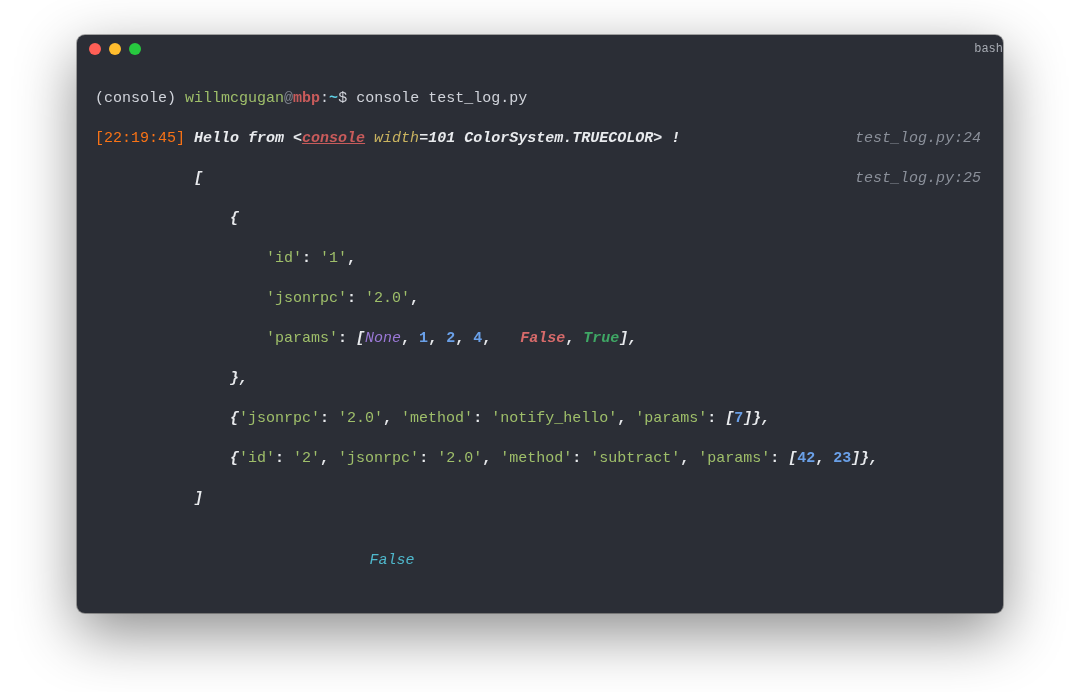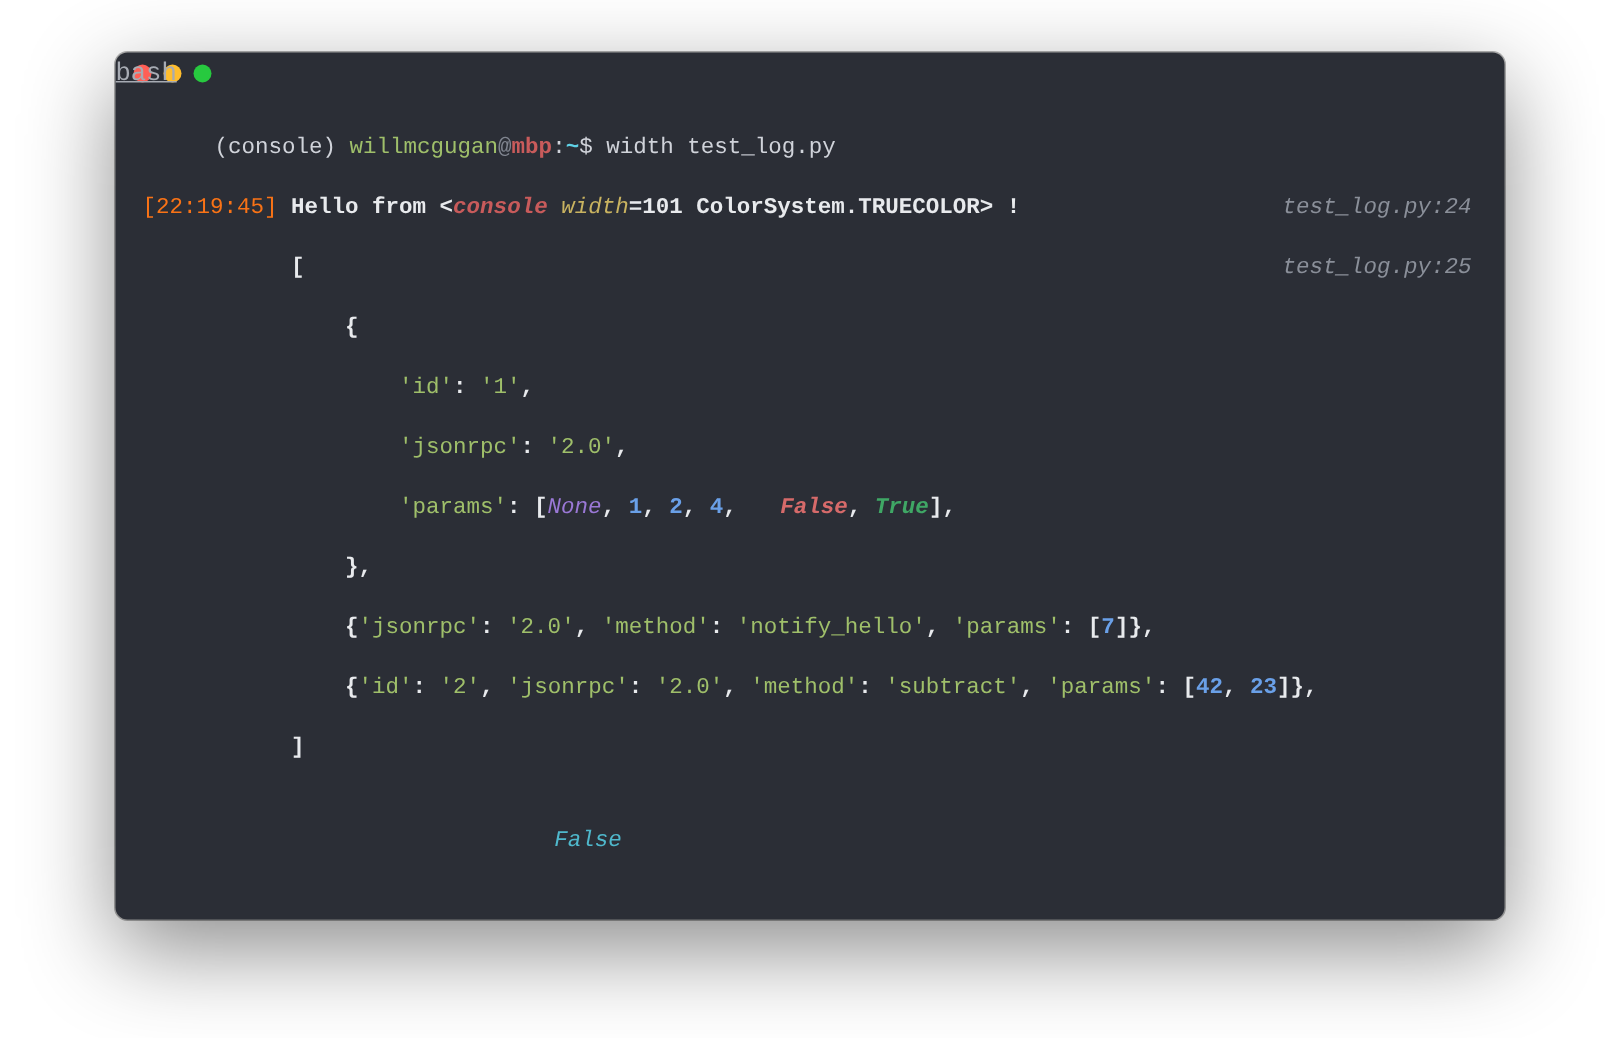--- a/index.html
+++ b/index.html
@@ -27,56 +27,56 @@
     position: relative;
   }
   .traffic {
     display: flex; gap: 8px;
   }
   .dot { width: 12px; height: 12px; border-radius: 50%; }
   .dot.red { background: #ff5f56; }
   .dot.yellow { background: #ffbd2e; }
   .dot.green { background: #27c93f; }
   .title-center {
-    position: absolute; left:0; right:0; text-align:left;
-    color: #a7abb3; font-size: 17px; text-decoration: underline;
+    position: absolute; left:0; right:0; text-align:right;
+    color: #a7abb3; font-size: 12px;
   }
   .term-body {
     padding: 6px 18px 18px 18px;
     white-space: pre;
     line-height: 20px;
     letter-spacing: 0px;
   }
   .fg-white   { color: #d0d3da; }
   .fg-bwhite  { color: #e8eaed; font-weight: 600; }
   .fg-green   { color: #9fbf6a; }
   .fg-cyan    { color: #f97316; }
   .fg-bblue   { color: #6aa0e8; font-weight: 600; }
-  .fg-red     { color: #c85b5b; font-weight: 600; }
+  .fg-red     { color: #c85b5b; font-weight: 600; text-decoration: underline; }
   .fg-redb    { color: #d66a6a; font-weight: 600; font-style: italic; margin-left: 20px;}
   .fg-greeni  { color: #3fa765; font-style: italic; font-weight: 600;}
   .fg-purple  { color: #9a78d6; font-style: italic; margin-top: 12px; }
   .fg-cyan-i  { color: #4fb8cc; font-style: italic; }
   .fg-yellow-i{ color: #c9b360; font-style: italic; }
   .italic     { font-style: italic; }
-  .bold       { font-weight: 600; }
+  .bold       { font-weight: 600; font-style: italic; }
 
   .row { display: flex; justify-content: space-between; }
   .right { color: #8a8f99; font-style: italic; text-align: right; padding-right: 4px; }
 
   .locals-wrap {
     margin-left: 72px;
     margin-top: 2px;
   }
   .locals-title {
     text-align: center;
     width: 450px;
   }
 
-  .prompt .venv   { color: #d0d3da; margin-left: 48px; }
+  .prompt .venv   { color: #d0d3da; }
   .prompt .user   { color: #9fbf6a; }
   .prompt .at     { color: #808590; }
   .prompt .host   { color: #c85b5b; font-weight: 600; }
   .prompt .colon  { color: #d0d3da; }
   .prompt .path   { color: #5fd1e6; font-weight: 600; }
   .prompt .dollar { color: #d0d3da; }
 </style>
 </head>
 <body>
 
@@ -84,21 +84,21 @@
   <div class="titlebar">
     <div class="traffic">
       <div class="dot red"></div>
       <div class="dot yellow"></div>
       <div class="dot green"></div>
     </div>
     <div class="title-center">bash</div>
   </div>
 
   <div class="term-body">
-<div><span class="prompt"><span class="venv">(console)</span> <span class="user">willmcgugan</span><span class="at">@</span><span class="host">mbp</span><span class="colon">:</span><span class="path">~</span><span class="dollar">$</span></span> <span class="fg-white">width test_log.py</span></div>
+<div><span class="prompt"><span class="venv">(console)</span> <span class="user">willmcgugan</span><span class="at">@</span><span class="host">mbp</span><span class="colon">:</span><span class="path">~</span><span class="dollar">$</span></span> <span class="fg-white">console test_log.py</span></div>
 <div class="row"><span><span class="fg-cyan">[22:19:45]</span> <span class="fg-bwhite bold">Hello from </span><span class="fg-bwhite">&lt;</span><span class="fg-red italic">console</span><span> </span><span class="fg-yellow-i">width</span><span class="fg-bwhite">=</span><span class="fg-bwhite bold">101</span><span class="fg-bwhite bold"> ColorSystem.TRUECOLOR</span><span class="fg-bwhite">&gt;</span><span class="fg-bwhite bold"> !</span></span><span class="right">test_log.py:24</span></div>
 <div class="row"><span>           <span class="fg-bwhite bold">[</span></span><span class="right">test_log.py:25</span></div>
 <div>               <span class="fg-bwhite bold">{</span></div>
 <div>                   <span class="fg-green">'id'</span><span class="fg-bwhite">: </span><span class="fg-green">'1'</span><span class="fg-bwhite">,</span></div>
 <div>                   <span class="fg-green">'jsonrpc'</span><span class="fg-bwhite">: </span><span class="fg-green">'2.0'</span><span class="fg-bwhite">,</span></div>
 <div>                   <span class="fg-green">'params'</span><span class="fg-bwhite">: </span><span class="fg-bwhite bold">[</span><span class="fg-purple">None</span><span class="fg-bwhite">, </span><span class="fg-bblue">1</span><span class="fg-bwhite">, </span><span class="fg-bblue">2</span><span class="fg-bwhite">, </span><span class="fg-bblue">4</span><span class="fg-bwhite">, </span><span class="fg-redb">False</span><span class="fg-bwhite">, </span><span class="fg-greeni">True</span><span class="fg-bwhite bold">],</span></div>
 <div>               <span class="fg-bwhite bold">},</span></div>
 <div>               <span class="fg-bwhite bold">{</span><span class="fg-green">'jsonrpc'</span><span class="fg-bwhite">: </span><span class="fg-green">'2.0'</span><span class="fg-bwhite">, </span><span class="fg-green">'method'</span><span class="fg-bwhite">: </span><span class="fg-green">'notify_hello'</span><span class="fg-bwhite">, </span><span class="fg-green">'params'</span><span class="fg-bwhite">: </span><span class="fg-bwhite bold">[</span><span class="fg-bblue">7</span><span class="fg-bwhite bold">]</span><span class="fg-bwhite bold">},</span></div>
 <div>               <span class="fg-bwhite bold">{</span><span class="fg-green">'id'</span><span class="fg-bwhite">: </span><span class="fg-green">'2'</span><span class="fg-bwhite">, </span><span class="fg-green">'jsonrpc'</span><span class="fg-bwhite">: </span><span class="fg-green">'2.0'</span><span class="fg-bwhite">, </span><span class="fg-green">'method'</span><span class="fg-bwhite">: </span><span class="fg-green">'subtract'</span><span class="fg-bwhite">, </span><span class="fg-green">'params'</span><span class="fg-bwhite">: </span><span class="fg-bwhite bold">[</span><span class="fg-bblue">42</span><span class="fg-bwhite">, </span><span class="fg-bblue">23</span><span class="fg-bwhite bold">]</span><span class="fg-bwhite bold">},</span></div>
 <div>           <span class="fg-bwhite bold">]</span></div>

